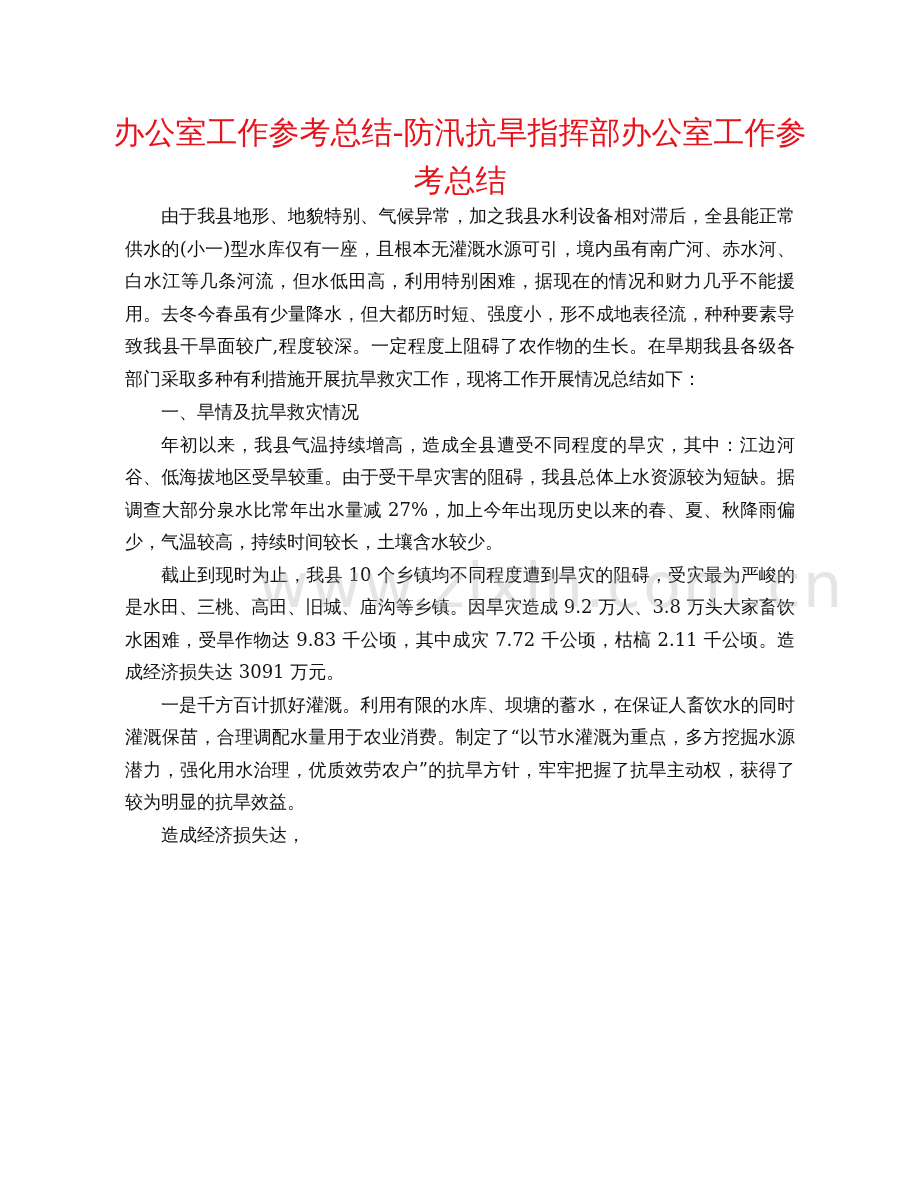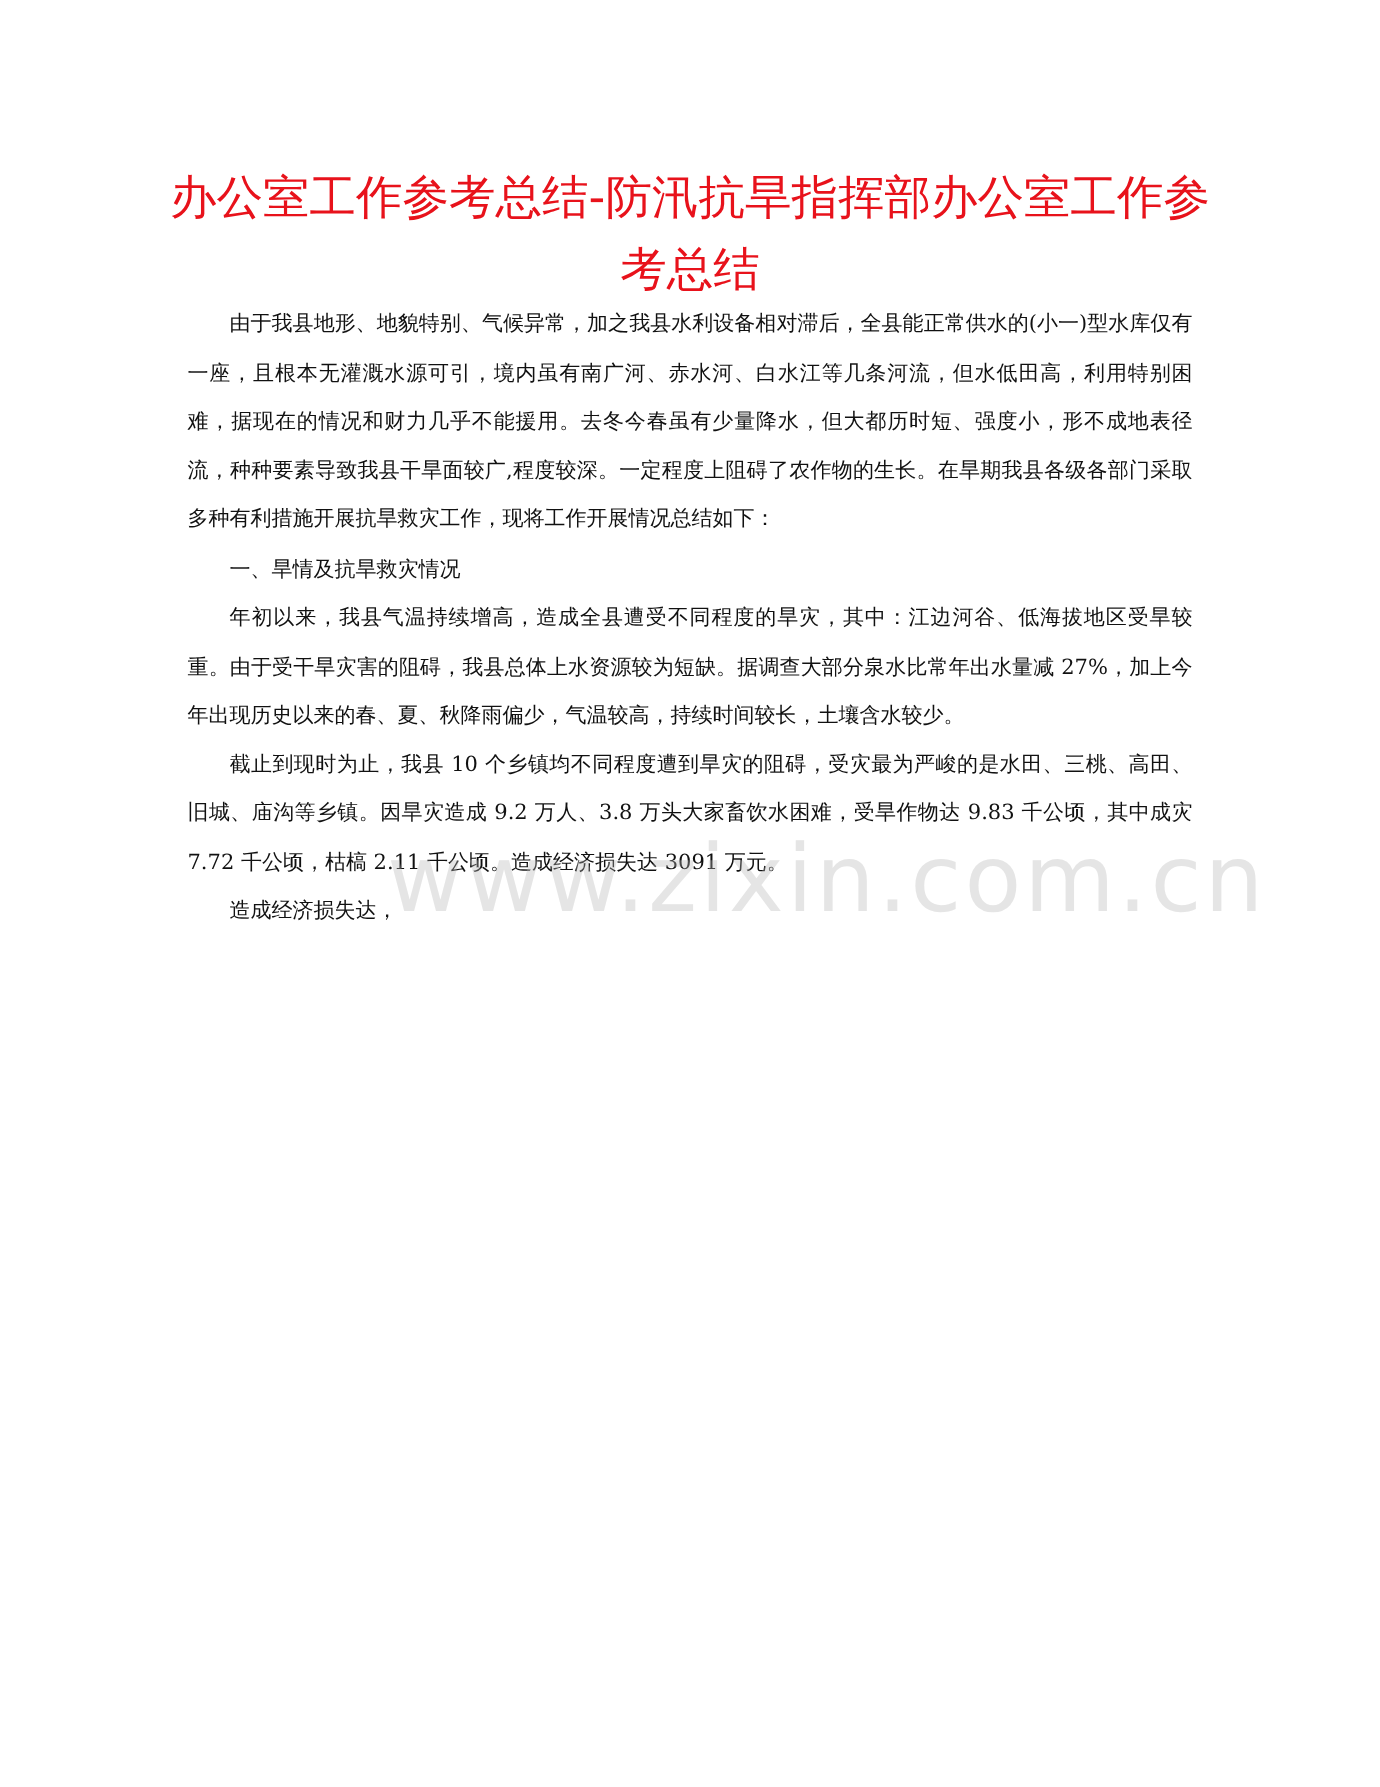--- a/index.html
+++ b/index.html
@@ -3,35 +3,36 @@
 <meta charset="utf-8">
 <style>
   html, body { margin: 0; padding: 0; background: #ffffff; }
   body { width: 920px; height: 1191px; position: relative; overflow: hidden;
          font-family: "DejaVu Serif", "Liberation Serif", serif; color: #111; }
   .page { position: absolute; left: 0; top: 0; width: 920px; height: 876px; }
   .title { position: absolute; left: 100px; width: 720px; text-align: center;
            color: #e8121b; font-family: "DejaVu Sans", "Liberation Sans", sans-serif;
            font-size: 31px; line-height: 48px; top: 108px; letter-spacing: 0px; }
   .body { position: absolute; left: 125px; width: 670px; top: 200px;
-          font-size: 14px; line-height: 32.5px; text-align: justify; }
+          font-size: 18px; line-height: 32.5px; text-align: justify; }
   .body p { margin: 0; text-indent: 2em; }
   .body p.heading { margin-top: 1px; }
   .watermark { position: absolute; left: 258px; top: 528px; font-family: "DejaVu Sans", "Liberation Sans", sans-serif;
                font-size: 62px; color: rgba(180,180,180,0.35); letter-spacing: 2px;
                pointer-events: none; white-space: nowrap; margin-top: 21px; }
 </style>
 </head>
 <body>
 
 <div class="page">
   <div class="title">办公室工作参考总结-防汛抗旱指挥部办公室工作参考总结</div>
 
   <div class="body">
     <p>由于我县地形、地貌特别、气候异常，加之我县水利设备相对滞后，全县能正常供水的(小一)型水库仅有一座，且根本无灌溉水源可引，境内虽有南广河、赤水河、白水江等几条河流，但水低田高，利用特别困难，据现在的情况和财力几乎不能援用。去冬今春虽有少量降水，但大都历时短、强度小，形不成地表径流，种种要素导致我县干旱面较广,程度较深。一定程度上阻碍了农作物的生长。在旱期我县各级各部门采取多种有利措施开展抗旱救灾工作，现将工作开展情况总结如下：</p>
     <p class="heading">一、旱情及抗旱救灾情况</p>
     <p>年初以来，我县气温持续增高，造成全县遭受不同程度的旱灾，其中：江边河谷、低海拔地区受旱较重。由于受干旱灾害的阻碍，我县总体上水资源较为短缺。据调查大部分泉水比常年出水量减 27%，加上今年出现历史以来的春、夏、秋降雨偏少，气温较高，持续时间较长，土壤含水较少。</p>
     <p>截止到现时为止，我县 10 个乡镇均不同程度遭到旱灾的阻碍，受灾最为严峻的是水田、三桃、高田、旧城、庙沟等乡镇。因旱灾造成 9.2 万人、3.8 万头大家畜饮水困难，受旱作物达 9.83 千公顷，其中成灾 7.72 千公顷，枯槁 2.11 千公顷。造成经济损失达 3091 万元。</p>
+    <p>一是千方百计抓好灌溉。利用有限的水库、坝塘的蓄水，在保证人畜饮水的同时灌溉保苗，合理调配水量用于农业消费。制定了“以节水灌溉为重点，多方挖掘水源潜力，强化用水治理，优质效劳农户”的抗旱方针，牢牢把握了抗旱主动权，获得了较为明显的抗旱效益。</p>
     <p>造成经济损失达，</p>
   </div>
 
   <div class="watermark">www.zixin.com.cn</div>
 </div>
 
 </body></html>

